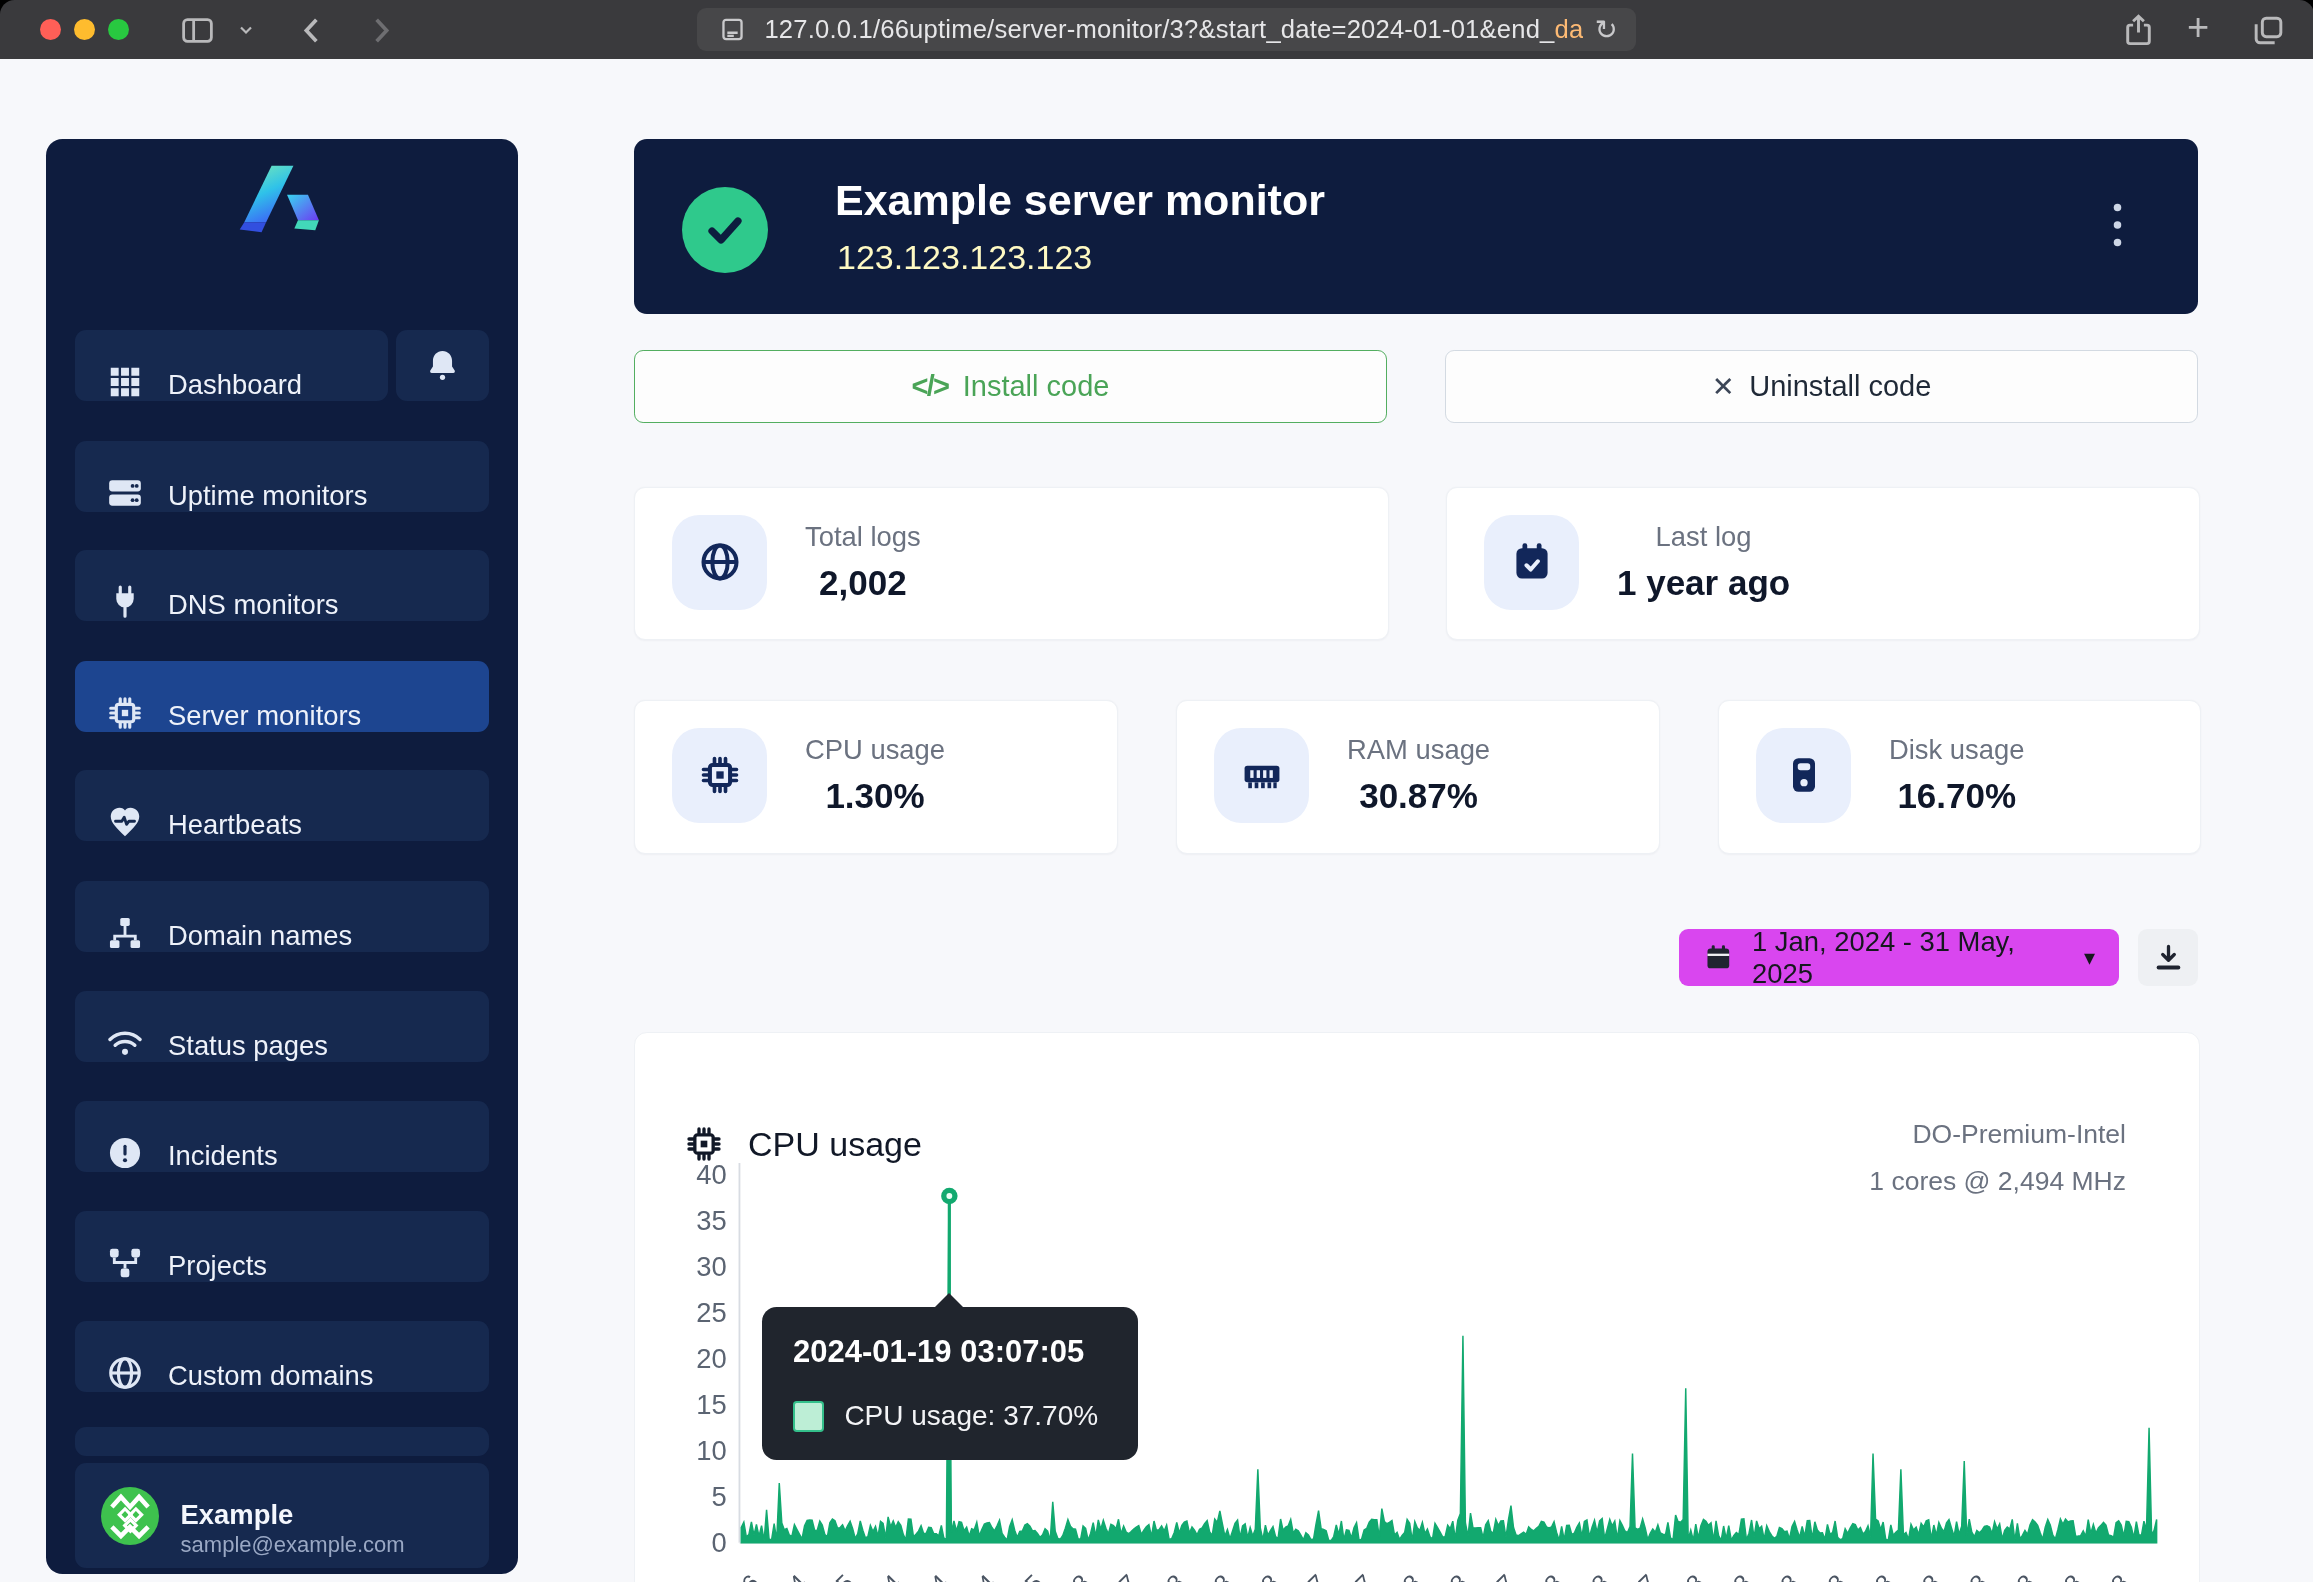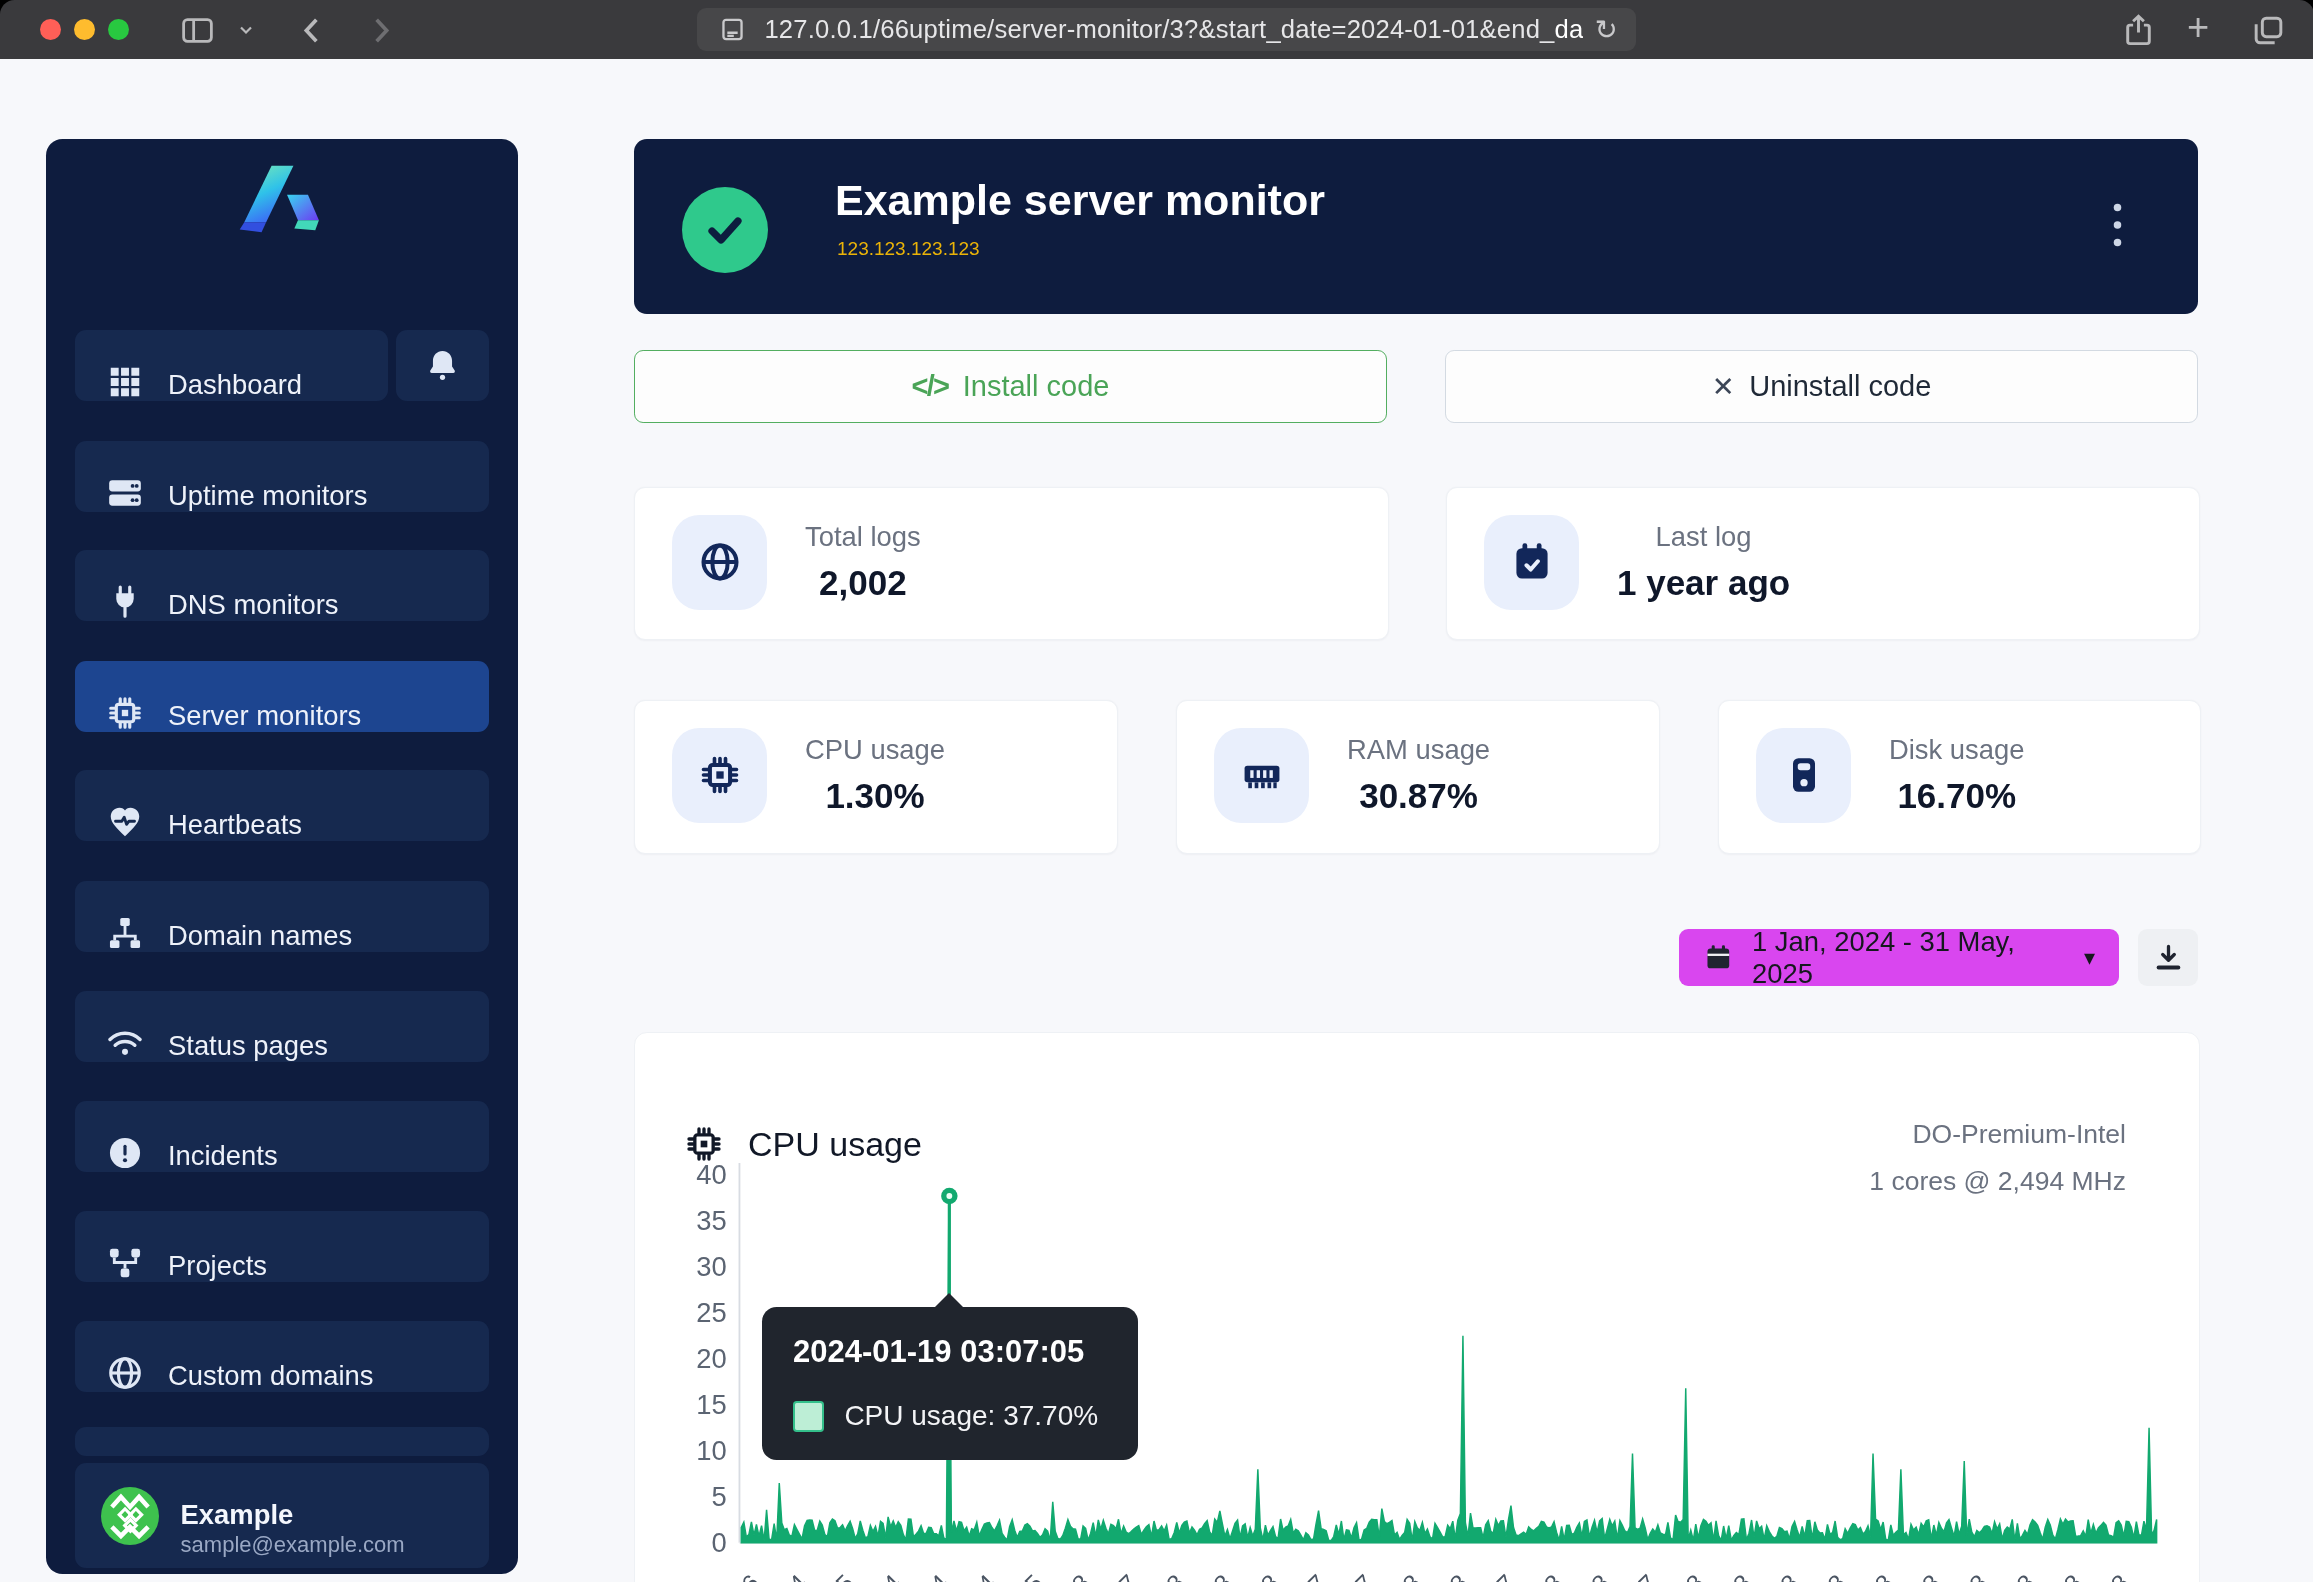--- a/index.html
+++ b/index.html
@@ -5,21 +5,21 @@
   html,body{margin:0;padding:0;background:#000;}
   #screen{position:relative;width:2314px;height:1583px;overflow:hidden;background:#000;
           font-family:"Liberation Sans","DejaVu Sans",sans-serif;}
   
   .chrome{position:absolute;left:0;top:0;width:2314px;height:59px;background:#3a3a3d;border-radius:14.6px 14.6px 0 0;}
   .tl{position:absolute;top:19px;width:21px;height:21px;border-radius:50%;}
   .chrome-ic{position:absolute;top:12px;color:#b9b9bb;}
   .urlbar{position:absolute;left:697px;top:8.2px;width:939px;height:43px;background:#474749;border-radius:9.1px;
           display:flex;align-items:center;color:#e6e6e8;}
   .urltext{font-size:25.6px;white-space:nowrap;overflow:hidden;letter-spacing:0.2px;}
-  .urlfade{color:#ffffff;}
+  .urlfade{color:#fdba74;}
   
   .page{position:absolute;left:0;top:59px;width:2314px;height:1523px;background:#f7f8fb;}
   
   .sidebar{position:absolute;left:46px;top:80px;width:472px;height:1435px;background:#0e1c3e;border-radius:16.4px;}
   .sitem{position:absolute;left:29px;width:414px;height:71px;background:#16294f;border-radius:11px;
          display:flex;align-items:flex-end;gap:24px;padding-left:31px;box-sizing:border-box;
          color:#eef2fa;font-size:27.4px;font-weight:500;cursor:pointer;}
   .sitem svg{flex:0 0 auto;color:#dfe7f5;}
   .sitem.active{background:#1d4590;}
   .sitem.dash{width:313px;}
@@ -29,21 +29,21 @@
   .profile{position:absolute;left:29px;width:414px;height:105px;background:#16294f;border-radius:11px;
            display:flex;align-items:center;gap:22px;padding-left:25.6px;box-sizing:border-box;cursor:pointer;}
   .pname{color:#f4f7fd;font-size:27.4px;font-weight:700;line-height:1.25;margin-top:25px;}
   .pemail{color:#9aa8c4;font-size:22px;}
   .logo{position:absolute;left:0;width:472px;top:22px;display:flex;justify-content:center;}
   
   .hcard{position:absolute;left:634px;top:80px;width:1564px;height:175px;background:#0e1c3e;border-radius:12.8px;}
   .checkc{position:absolute;left:48px;top:48px;width:86px;height:86px;border-radius:50%;background:#2fc98c;
           display:flex;align-items:center;justify-content:center;}
   .htitle{position:absolute;left:201px;top:37px;color:#fff;font-size:43px;font-weight:700;}
-  .hip{position:absolute;left:203px;top:99px;color:#eab308;font-size:19px;}
+  .hip{position:absolute;left:203px;top:99px;color:#fef9c3;font-size:34px;}
   .kebab{position:absolute;right:62px;top:57px;color:#cdd6e6;cursor:pointer;}
   
   .btn{position:absolute;top:291px;height:73px;border-radius:9.1px;display:flex;align-items:center;justify-content:center;
        gap:14.6px;font-size:29px;box-sizing:border-box;background:#fdfdfd;cursor:pointer;}
   .btn.install{left:634px;width:753px;border:1.8px solid #53ae60;color:#4aa457;}
   .btn.uninstall{left:1445px;width:753px;border:1.8px solid #d3dae2;color:#1f2937;}
   .codeglyph{font-weight:700;letter-spacing:-1.8px;}
   .xglyph{color:#3c4657;font-size:27.4px;}
   
   .card{position:absolute;background:#fff;border:0.9px solid #eef1f5;border-radius:11px;box-shadow:0 0.9px 1.8px rgba(16,24,40,.04);}

